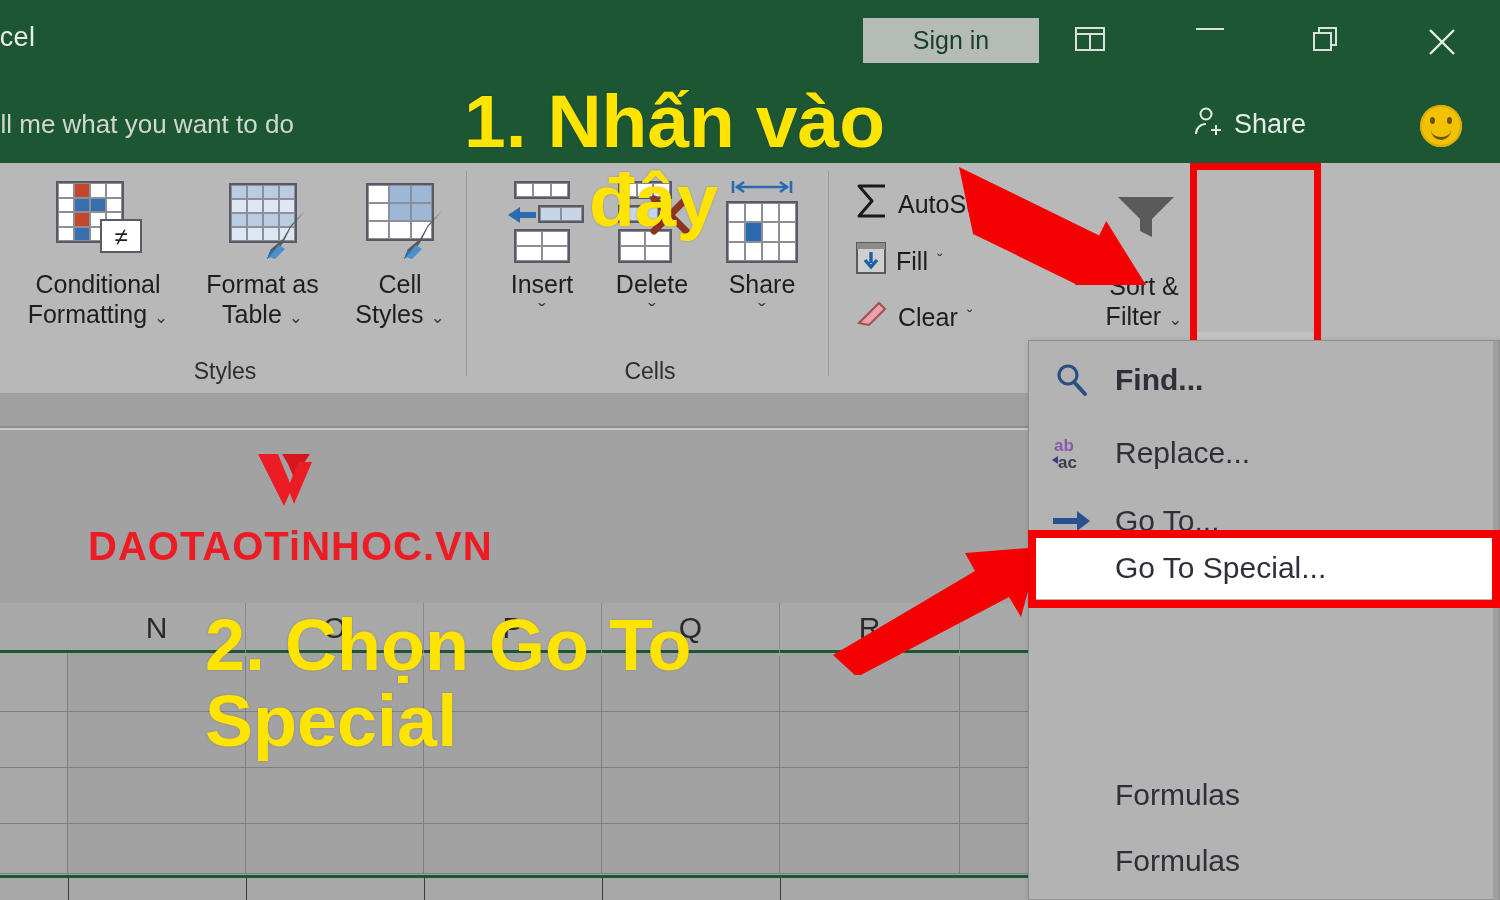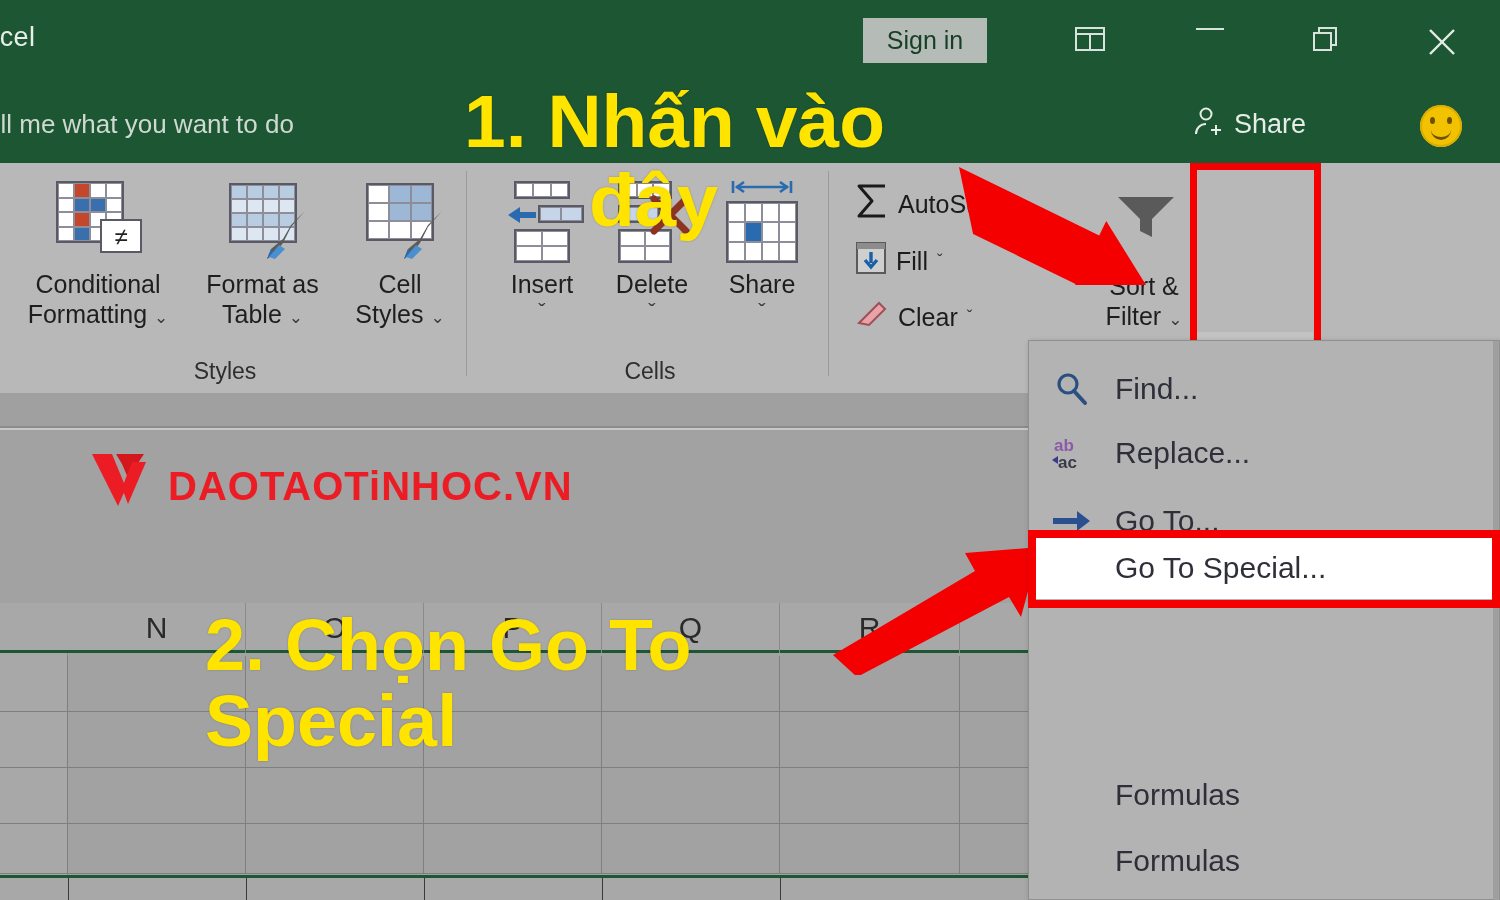--- a/index.html
+++ b/index.html
@@ -15,21 +15,21 @@
   .titlebar {
     position: absolute; left: 0; top: 0; width: 1500px; height: 85px;
     background: #1d5632;
   }
   .title-text {
     position: absolute; left: -14px; top: 22px;
     color: #e8eee9; font-size: 27px; letter-spacing: .3px;
   }
   .signin-btn {
     position: absolute; left: 863px; top: 18px;
-    width: 124px; height: 45px;
+    width: 176px; height: 45px;
     background: #b5bcb7; color: #173f26;
     font-size: 25px; line-height: 45px; text-align: center;
     border: none;
     font-family: "Liberation Sans", sans-serif;
   }
   .win-btn {
     position: absolute; top: 14px; width: 56px; height: 52px;
     color: #d9e2dc; font-size: 28px; text-align: center; line-height: 52px;
   }
   .win-ribbon-opts { left: 1062px; }
@@ -120,21 +120,21 @@
   }
   .sheet-blank {
     position: absolute; left: 0; top: 428px; width: 1500px; height: 175px;
     background: #a2a2a2;
     border-top: 2px solid #c9c9c9;
   }
 
   
   .logo {
     position: absolute; left: 88px; top: 448px;
-    display: flex; align-items: center; gap: 8px;
+    display: flex; align-items: center;  flex-direction: column;
   }
   .logo-text {
     color: #ec1c24; font-size: 40px; font-weight: bold; letter-spacing: 1px;
     font-family: "Liberation Sans", sans-serif;
   }
 
   
   .grid-wrap {
     position: absolute; left: 0; top: 603px; width: 1500px; height: 297px;
     background: #a2a2a2;
@@ -579,21 +579,21 @@
   </svg>
 
   <div class="annot annot-1">1. Nhấn vào
       đây</div>
   <div class="annot annot-2">2. Chọn Go To
 Special</div>
 
   <div class="menu">
     <div class="menu-scroll-edge"></div>
 
-    <div class="menu-item" style="top:18px;">
+    <div class="menu-item" style="top:9px;font-weight:bold;">
       <span class="mi-icon">
         <svg width="34" height="34" viewBox="0 0 34 34">
           <circle cx="13" cy="12" r="9" fill="none" stroke="#2a4f80" stroke-width="3.2"></circle>
           <line x1="19" y1="19" x2="30" y2="31" stroke="#2a4f80" stroke-width="4" stroke-linecap="round"></line>
         </svg>
       </span>
       <span class="mi-label">Find...</span>
     </div>
 
     <div class="menu-item" style="top:22px;">

